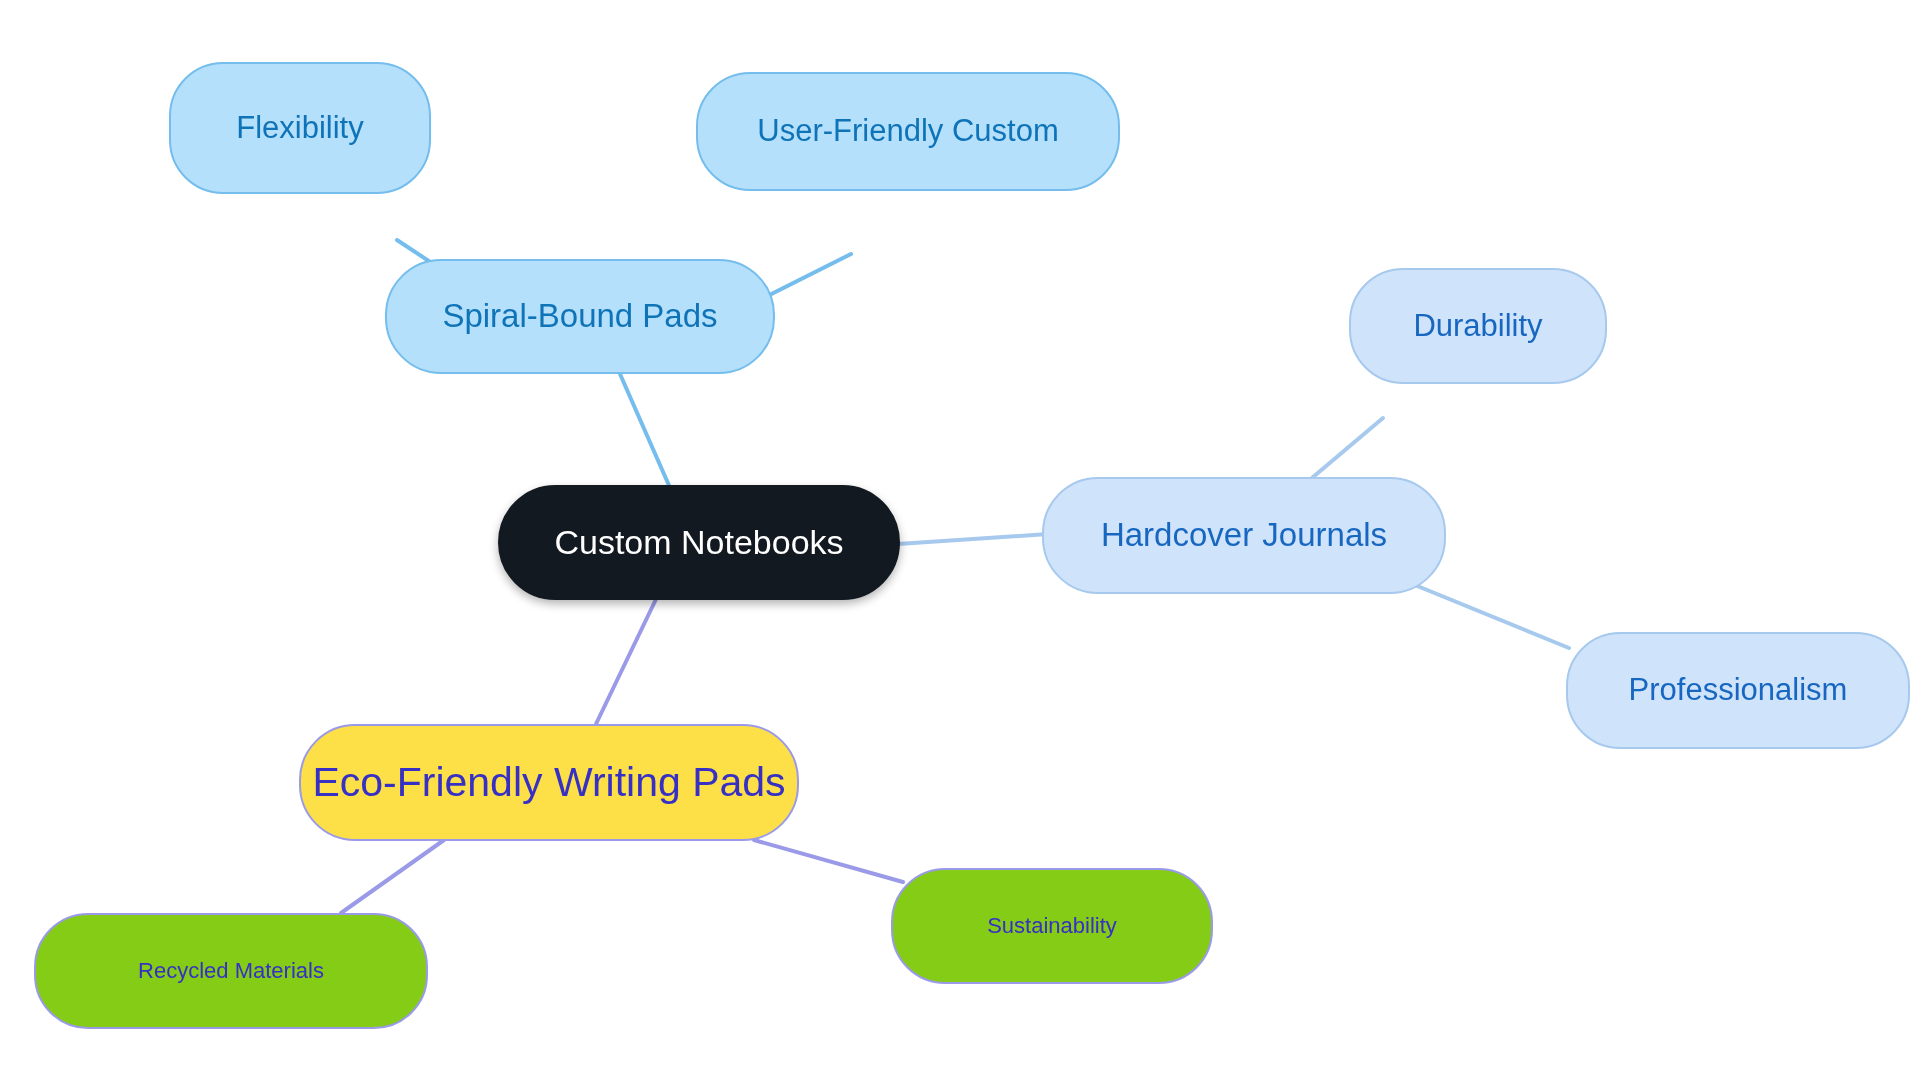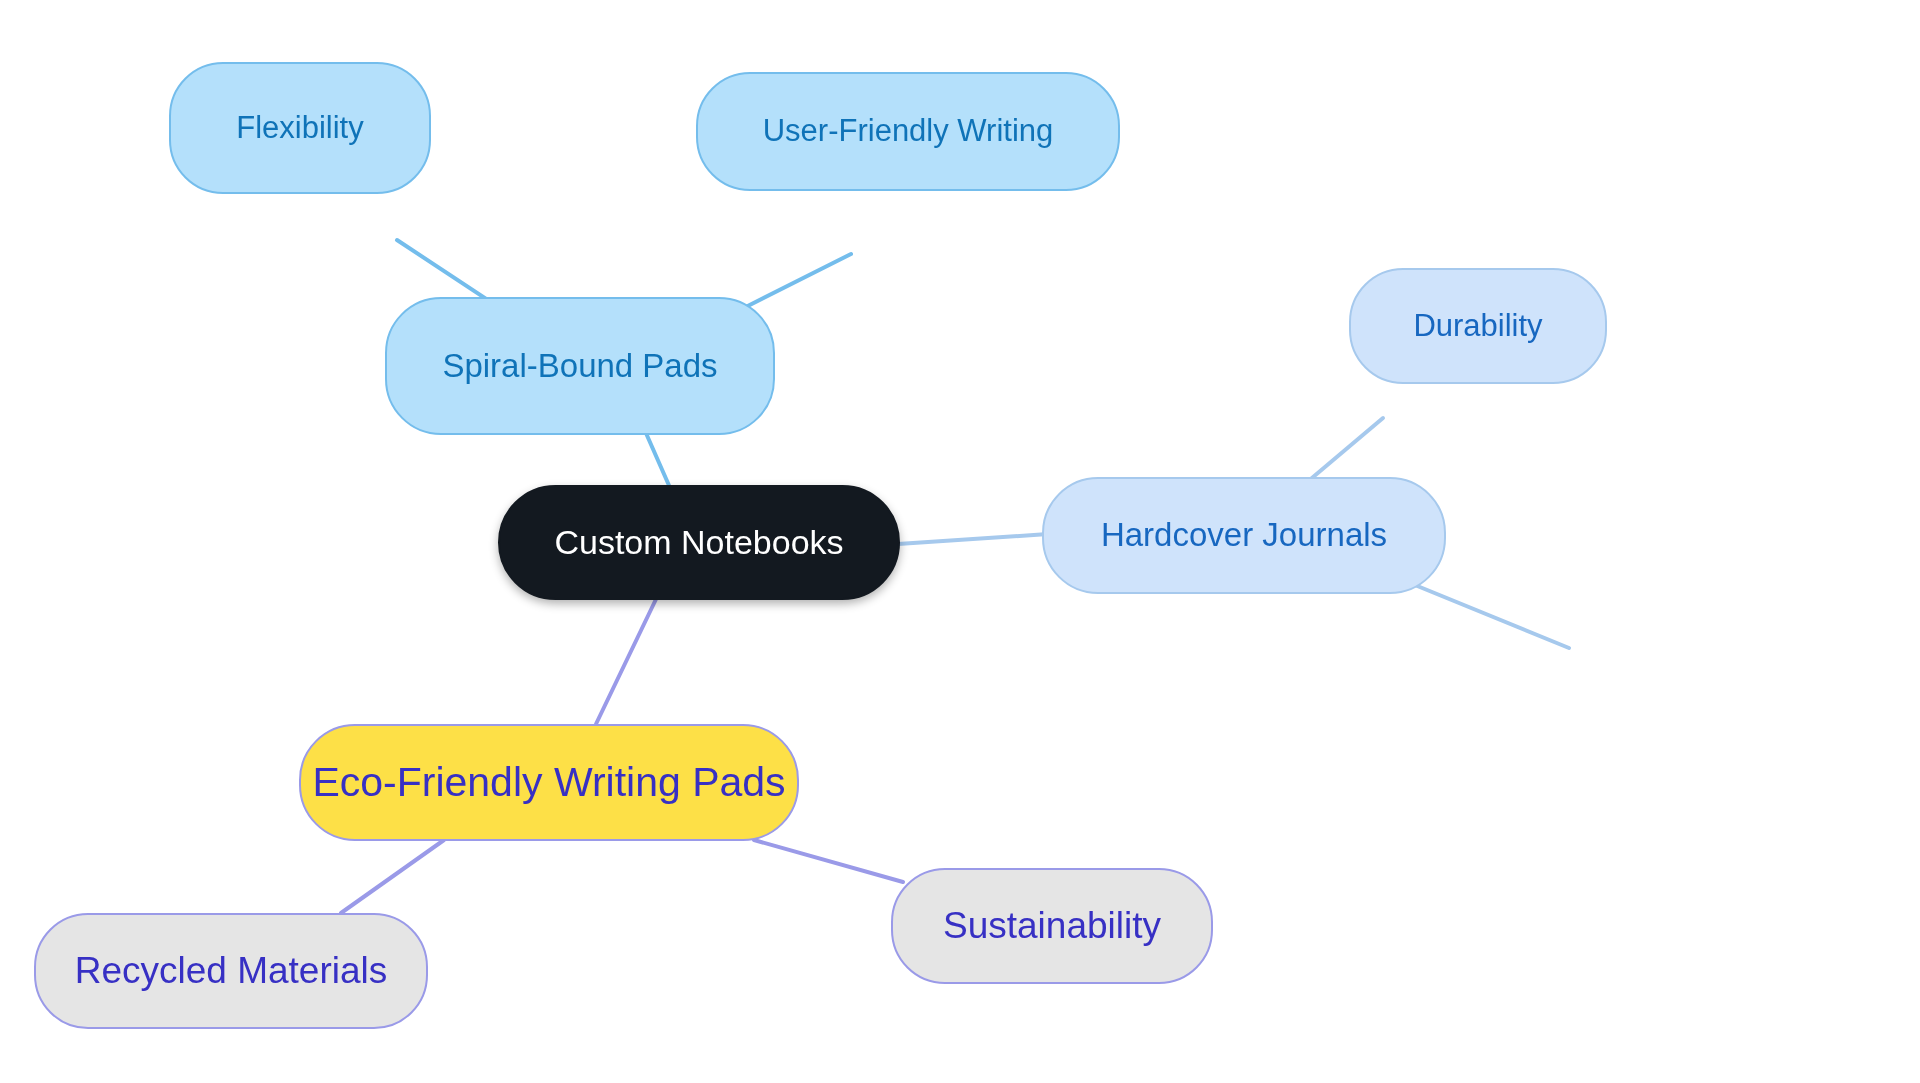--- a/index.html
+++ b/index.html
@@ -82,25 +82,25 @@
     font-size: 31px;
   }
   .node.branch-purple {
     background: #fde047;
     border-color: #9a9ae8;
     color: #3730c4;
     border-radius: 56px;
     font-size: 41px;
   }
   .node.leaf-purple {
-    background: #e5e5e5;
+    background: #84cc16;
     border-color: #9a9ae8;
     color: #3730c4;
     border-radius: 54px;
-    font-size: 37px;
+    font-size: 22px;
   }
 </style>
 </head>
 <body>
 
 <div id="mindmap-canvas">
 
   <svg id="edge-layer" viewBox="0 0 1920 1083">
     <line x1="671" y1="490" x2="620" y2="374" stroke="#74bdec" stroke-width="4" stroke-linecap="round"></line>
     <line x1="397" y1="240" x2="512" y2="316" stroke="#74bdec" stroke-width="4" stroke-linecap="round"></line>
@@ -110,40 +110,43 @@
     <line x1="1410" y1="583" x2="1569" y2="648" stroke="#a6c9ed" stroke-width="4" stroke-linecap="round"></line>
     <line x1="658" y1="595" x2="596" y2="724" stroke="#9a9ae8" stroke-width="4" stroke-linecap="round"></line>
     <line x1="444" y1="840" x2="341" y2="913" stroke="#9a9ae8" stroke-width="4" stroke-linecap="round"></line>
     <line x1="754" y1="840" x2="903" y2="882" stroke="#9a9ae8" stroke-width="4" stroke-linecap="round"></line>
   </svg>
 
   <div class="node root" style="left:498px; top:485px; width:402px; height:115px;">
     <span class="node-label">Custom Notebooks</span>
   </div>
 
-  <div class="node branch-blue" style="left:385px; top:259px; width:390px; height:138px;margin-top:38px;">
+  <div class="node branch-blue" style="left:385px; top:259px; width:390px; height:115px;">
     <span class="node-label">Spiral-Bound Pads</span>
   </div>
 
   <div class="node leaf-blue" style="left:169px; top:62px; width:262px; height:132px;">
     <span class="node-label">Flexibility</span>
   </div>
 
   <div class="node leaf-blue" style="left:696px; top:72px; width:424px; height:119px;">
-    <span class="node-label">User-Friendly Writing</span>
+    <span class="node-label">User-Friendly Custom</span>
   </div>
 
   <div class="node branch-paleblue" style="left:1042px; top:477px; width:404px; height:117px;text-align:center;">
     <span class="node-label">Hardcover Journals</span>
   </div>
 
   <div class="node leaf-paleblue" style="left:1349px; top:268px; width:258px; height:116px;">
     <span class="node-label">Durability</span>
   </div>
 
+  <div class="node leaf-paleblue" style="left:1566px; top:632px; width:344px; height:117px;">
+    <span class="node-label">Professionalism</span>
+  </div>
 
   <div class="node branch-purple" style="left:299px; top:724px; width:500px; height:117px;">
     <span class="node-label">Eco-Friendly Writing Pads</span>
   </div>
 
   <div class="node leaf-purple" style="left:34px; top:913px; width:394px; height:116px;">
     <span class="node-label">Recycled Materials</span>
   </div>
 
   <div class="node leaf-purple" style="left:891px; top:868px; width:322px; height:116px;">

